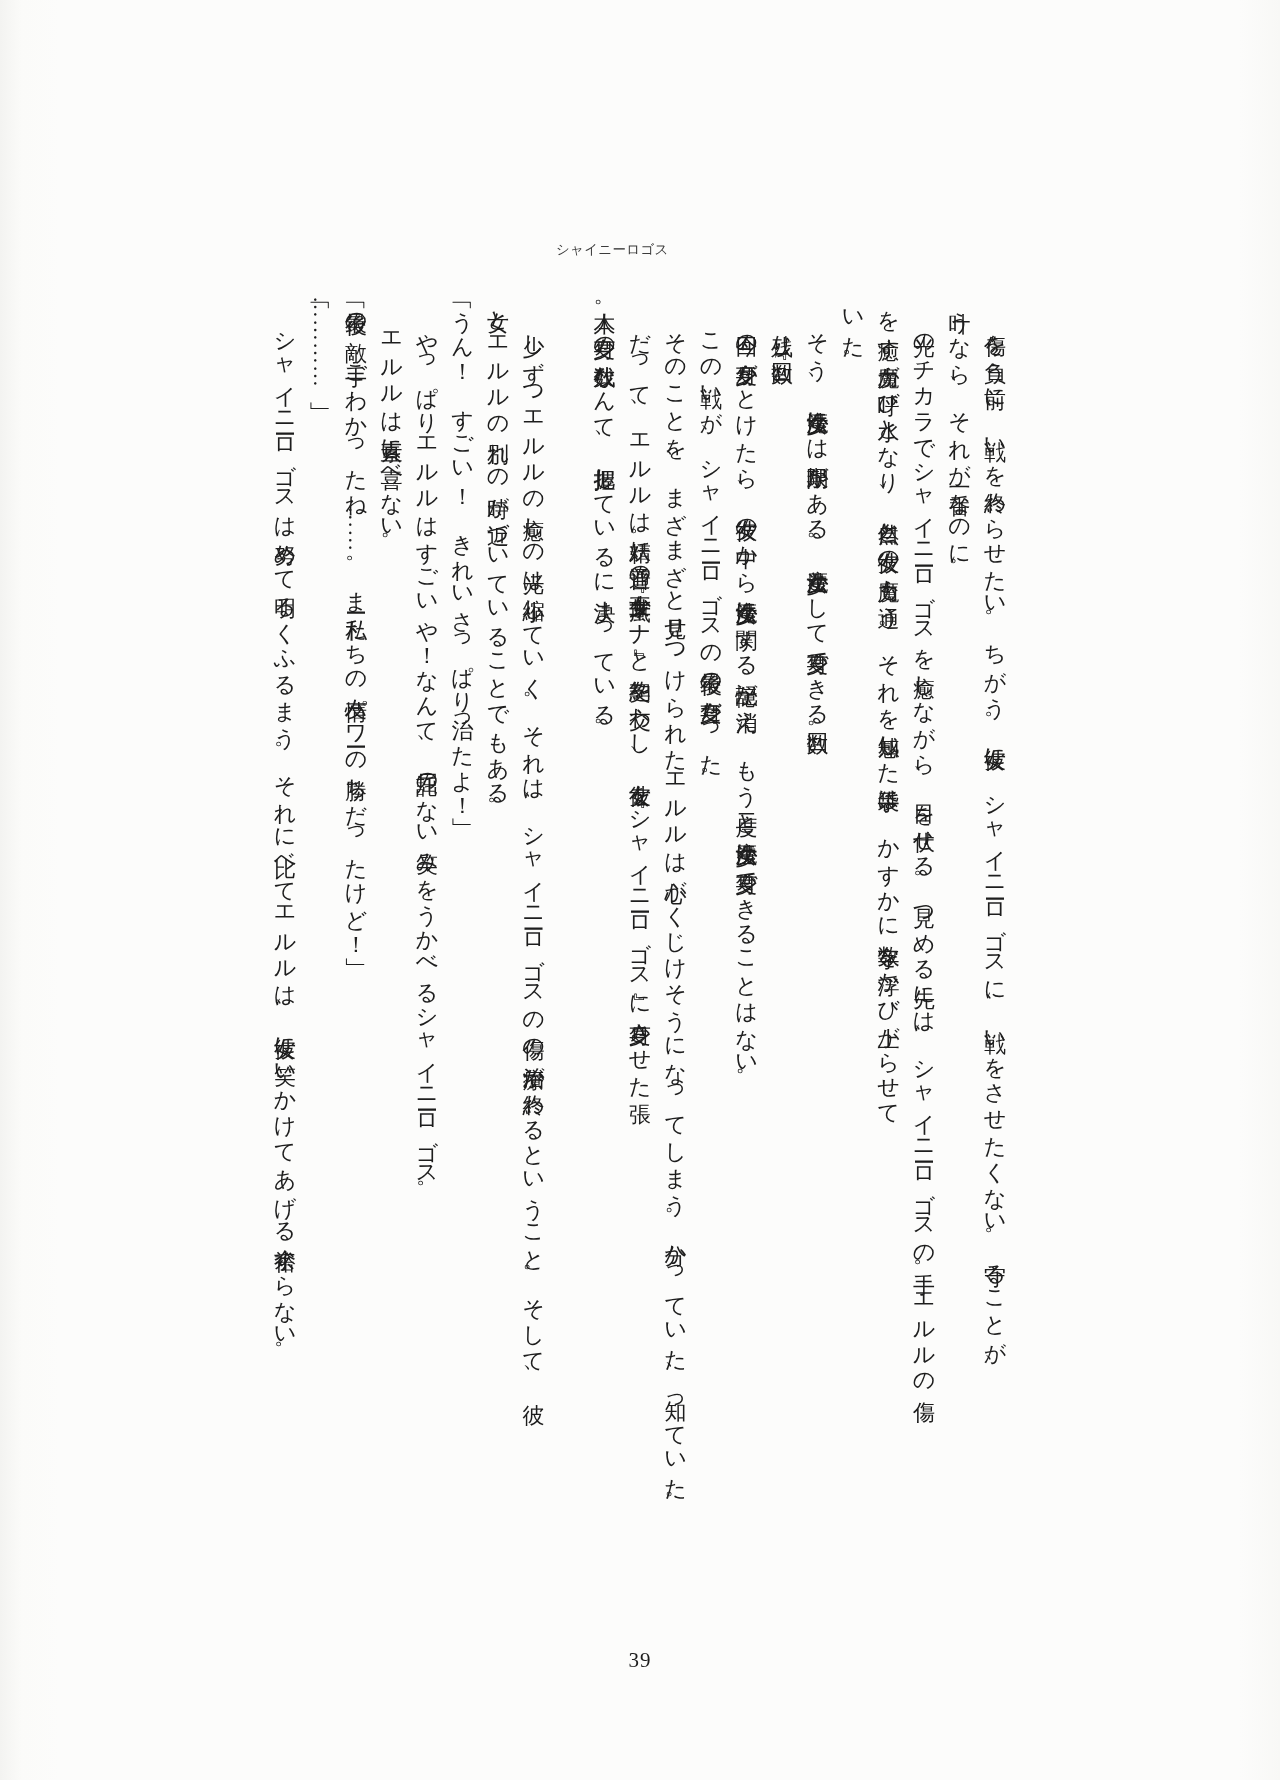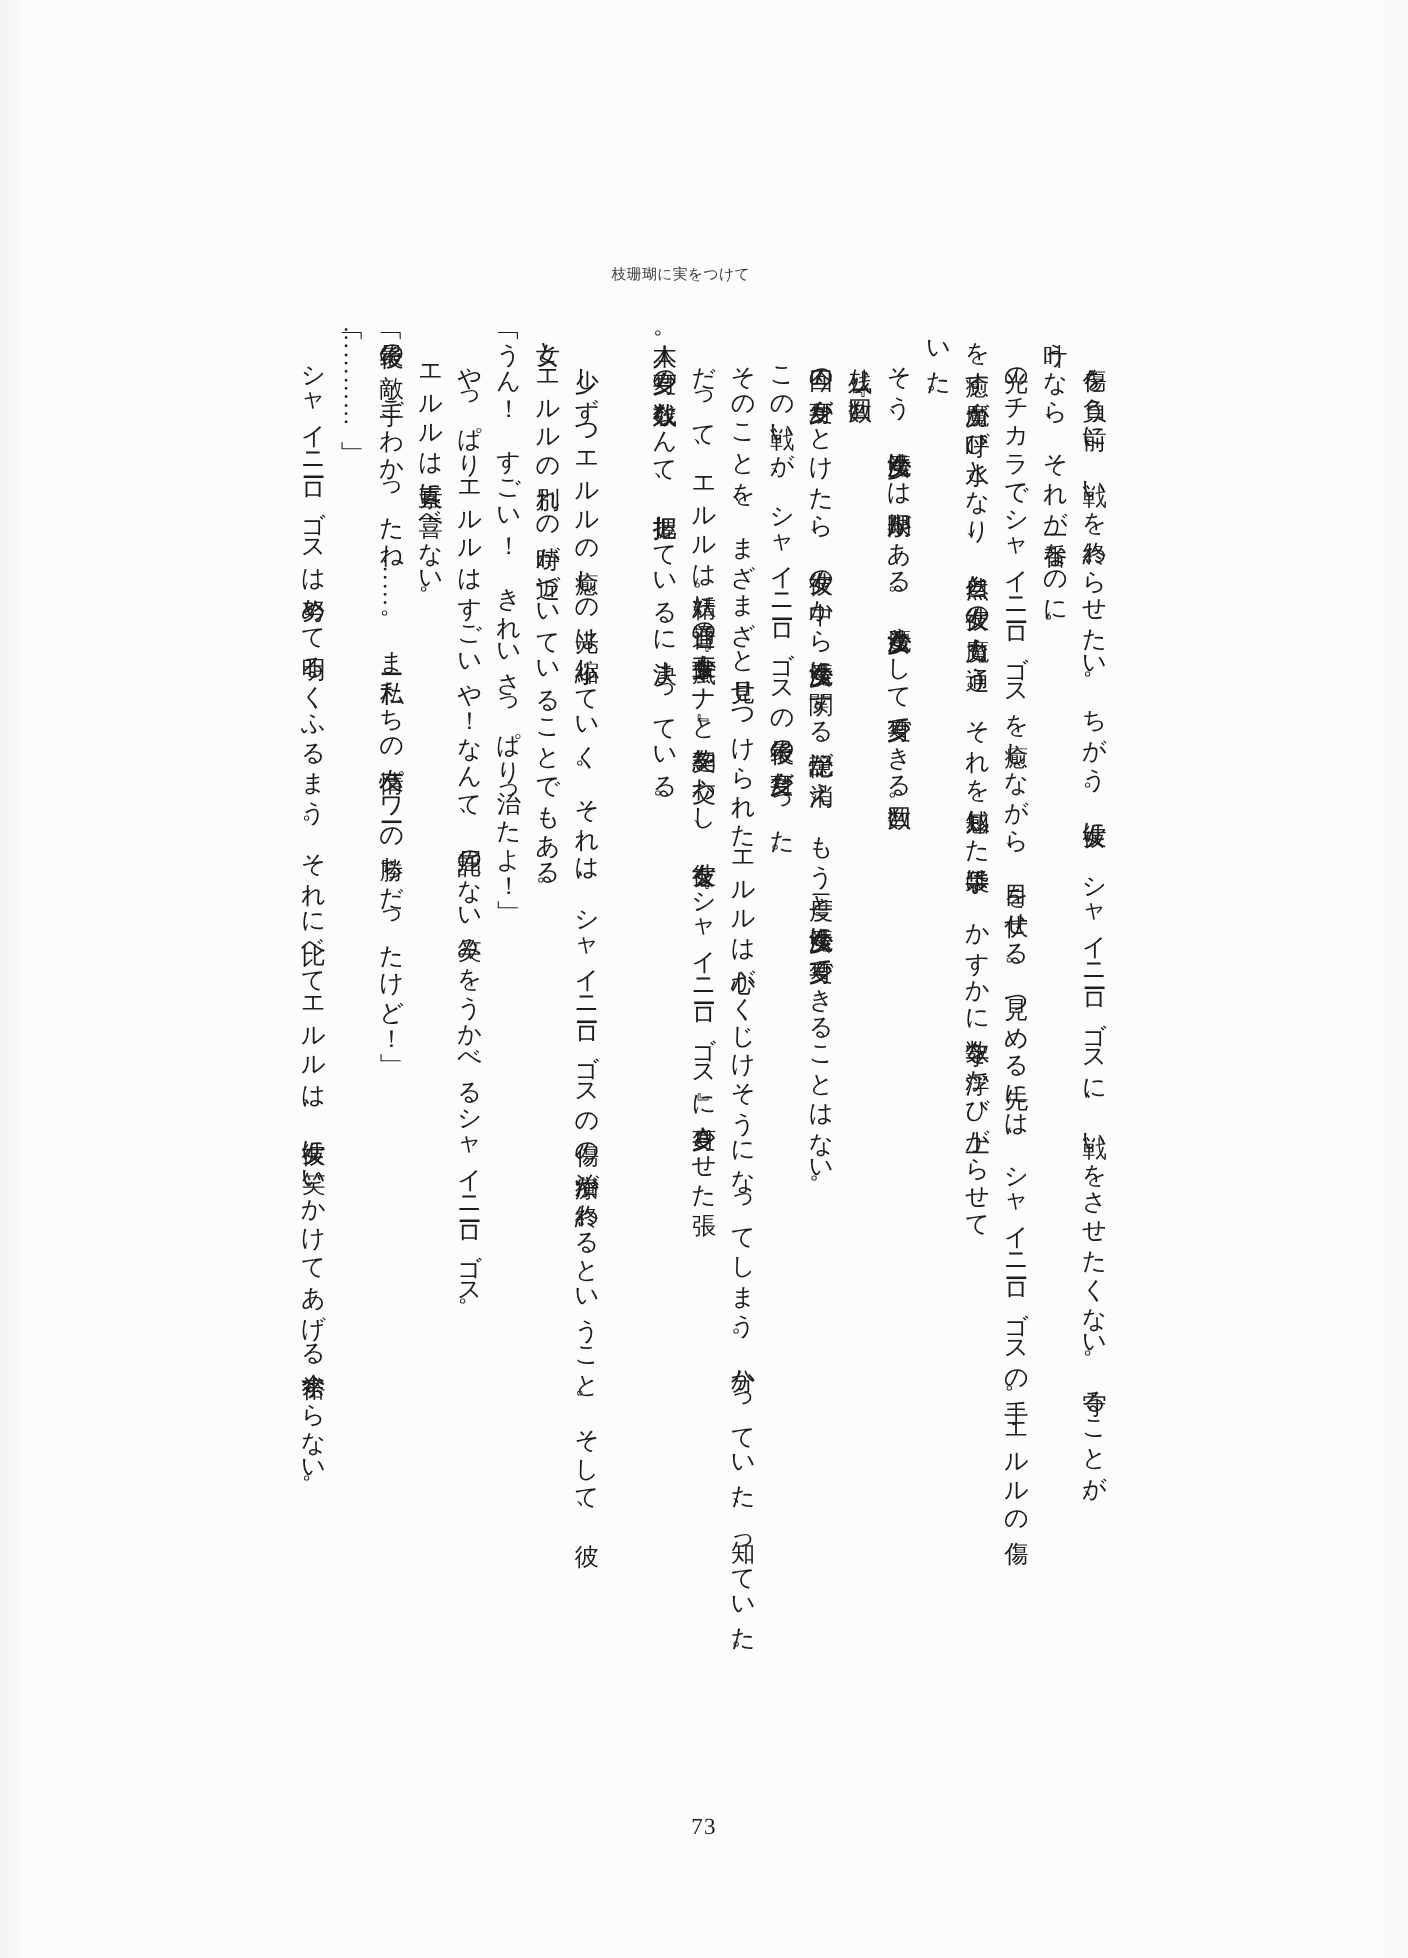--- a/index.html
+++ b/index.html
@@ -52,21 +52,21 @@
     text-align: center;
     font-size: 21px;
     letter-spacing: 1px;
     color: #1d1d1d;
   }
 </style>
 </head>
 <body>
 
 <div class="page">
-  <div class="running-head">枝珊瑚に実をつけて</div>
+  <div class="running-head">シャイニーロゴス</div>
 
   <div class="vtext">
     <div class="vline">　傷を負う前に、戦いを終わらせたい。ちがう。彼女に、シャイニーロゴスに、戦いをさせたくない。守ることが、</div>
     <div class="vline">叶うなら、それが一番なのに。</div>
     <div class="vline">　光のチカラでシャイニーロゴスを癒しながら、目を伏せる。見つめる先には、シャイニーロゴスの手。エルルの傷</div>
     <div class="vline">を癒す魔力が呼び水となり、自然と彼女の魔力も通う。それを感知した手袋は、かすかに数字を浮かび上がらせて</div>
     <div class="vline">いた。</div>
     <div class="vline">　そう、魔法少女には期限がある。魔法少女として変身できる回数。</div>
     <div class="vline">　残り回数『1』</div>
     <div class="vline">　今回の変身がとけたら、彼女の中から魔法少女に関する記憶が消え、もう二度と魔法少女に変身できることはない。</div>
@@ -78,14 +78,14 @@
     <div class="vline">　少しずつエルルの癒しの光は縮小していく。それは、シャイニーロゴスの傷の治療が終わるということ。そして、彼</div>
     <div class="vline">女とエルルの別れの時が近づいていることでもある。</div>
     <div class="vline">「うん！　すごい！　きれいさっぱり治ったよ！」</div>
     <div class="vline">　やっぱりエルルはすごいや！なんて、屈託のない笑みをうかべるシャイニーロゴス。</div>
     <div class="vline">　エルルは素直に喜べない。</div>
     <div class="vline">「最後の敵、手ごわかったね……。まー私たちの友情パワーの勝ちだったけど！」</div>
     <div class="vline">「…………」</div>
     <div class="vline">　シャイニーロゴスは努めて明るくふるまう。それに比べてエルルは、彼女に笑いかけてあげる余裕すらない。</div>
   </div>
 
-  <div class="page-number">73</div>
+  <div class="page-number">39</div>
 </div>
 
 </body></html>

